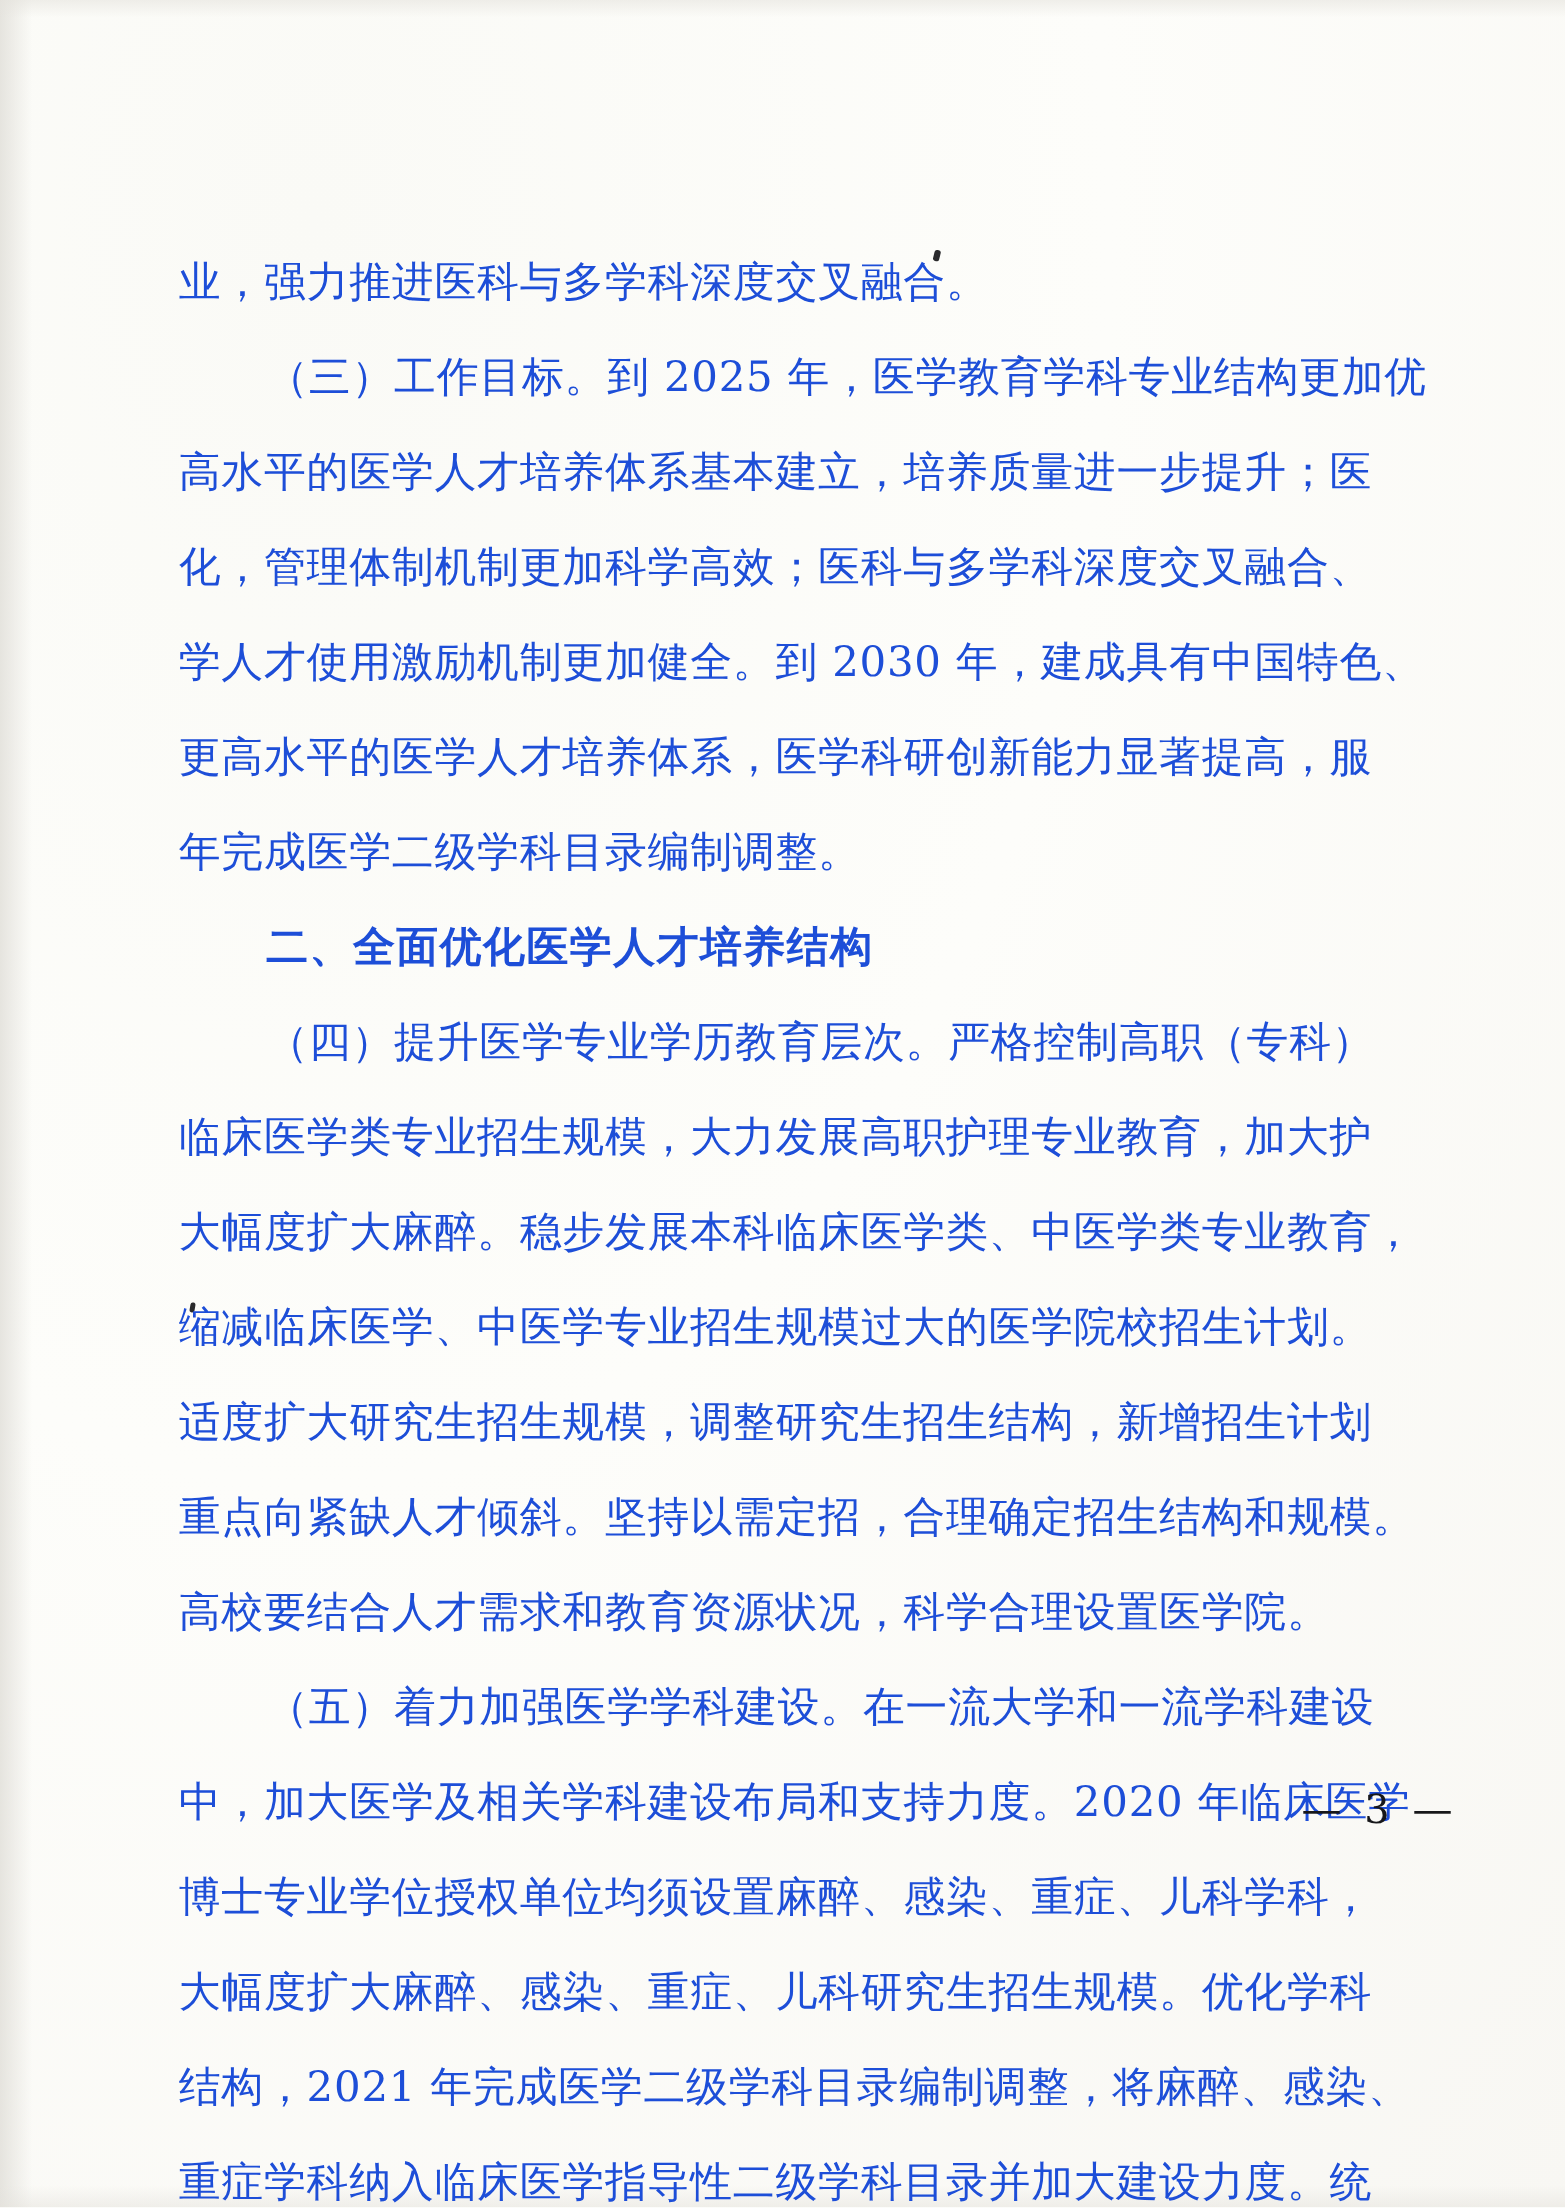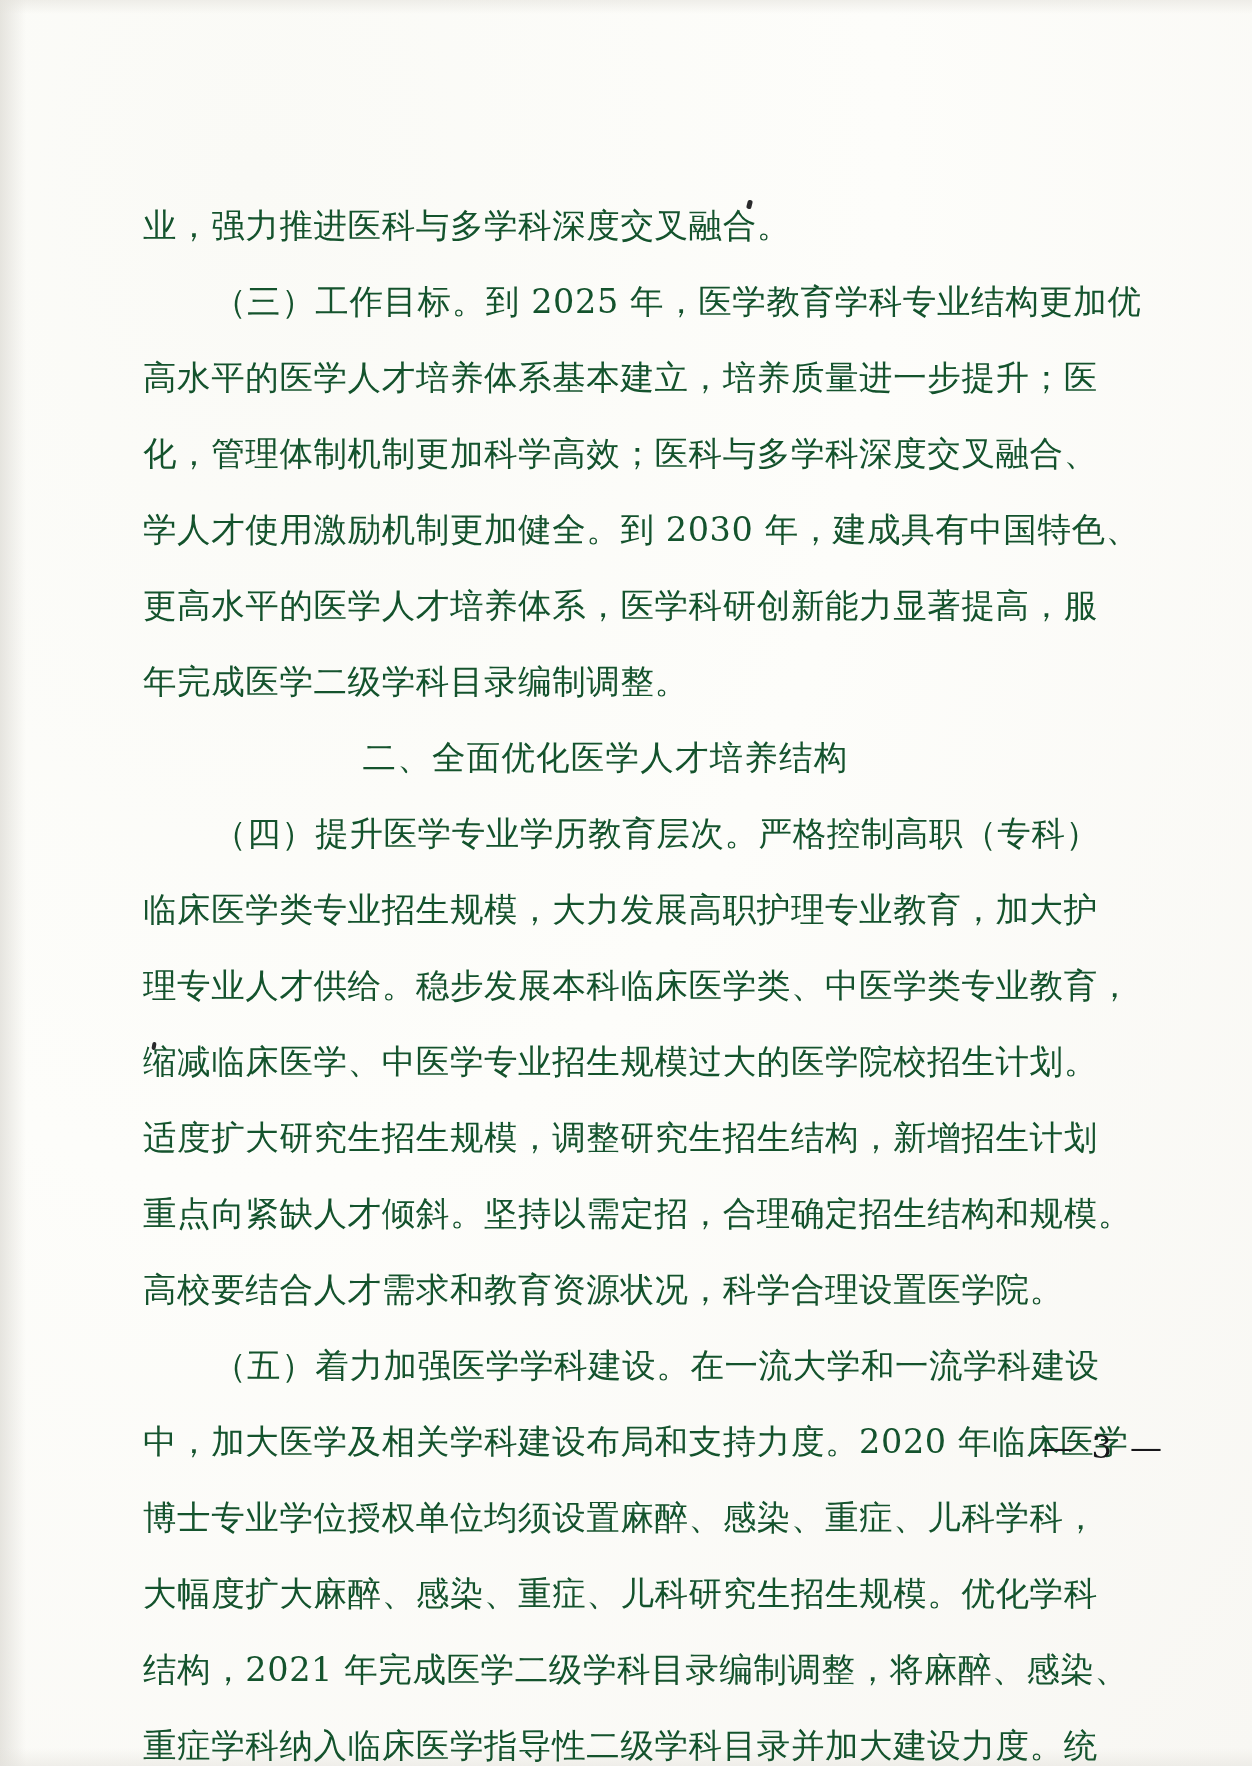--- a/index.html
+++ b/index.html
@@ -53,33 +53,32 @@
     position: absolute;
     left: 143px;
     top: 188px;
     width: 855px;
   }
 
   .line {
     font-family: "DejaVu Serif", serif;
     font-size: 33.5px;
     line-height: 76px;
-    color: #14532d;
+    color: #1d4ed8;
     letter-spacing: 0.6px;
     white-space: nowrap;
     -webkit-font-smoothing: none;
   }
   .line.indent {
     text-indent: 70px;
   }
   .line.heading {
-    font-weight: normal;
+    font-weight: bold;
     text-indent: 70px;
     letter-spacing: 1.2px;
-    text-align: center;
   }
 
   
   .speck {
     position: absolute;
     background: #2a2a2c;
     border-radius: 50%;
   }
   .speck-a {
     left: 747px;
@@ -127,21 +126,21 @@
     <div class="line">业，强力推进医科与多学科深度交叉融合。</div>
     <div class="line indent">（三）工作目标。到 2025 年，医学教育学科专业结构更加优</div>
     <div class="line">高水平的医学人才培养体系基本建立，培养质量进一步提升；医</div>
     <div class="line">化，管理体制机制更加科学高效；医科与多学科深度交叉融合、</div>
     <div class="line">学人才使用激励机制更加健全。到 2030 年，建成具有中国特色、</div>
     <div class="line">更高水平的医学人才培养体系，医学科研创新能力显著提高，服</div>
     <div class="line">年完成医学二级学科目录编制调整。</div>
     <div class="line heading">二、全面优化医学人才培养结构</div>
     <div class="line indent">（四）提升医学专业学历教育层次。严格控制高职（专科）</div>
     <div class="line">临床医学类专业招生规模，大力发展高职护理专业教育，加大护</div>
-    <div class="line">理专业人才供给。稳步发展本科临床医学类、中医学类专业教育，</div>
+    <div class="line">大幅度扩大麻醉。稳步发展本科临床医学类、中医学类专业教育，</div>
     <div class="line">缩减临床医学、中医学专业招生规模过大的医学院校招生计划。</div>
     <div class="line">适度扩大研究生招生规模，调整研究生招生结构，新增招生计划</div>
     <div class="line">重点向紧缺人才倾斜。坚持以需定招，合理确定招生结构和规模。</div>
     <div class="line">高校要结合人才需求和教育资源状况，科学合理设置医学院。</div>
     <div class="line indent">（五）着力加强医学学科建设。在一流大学和一流学科建设</div>
     <div class="line">中，加大医学及相关学科建设布局和支持力度。2020 年临床医学</div>
     <div class="line">博士专业学位授权单位均须设置麻醉、感染、重症、儿科学科，</div>
     <div class="line">大幅度扩大麻醉、感染、重症、儿科研究生招生规模。优化学科</div>
     <div class="line">结构，2021 年完成医学二级学科目录编制调整，将麻醉、感染、</div>
     <div class="line">重症学科纳入临床医学指导性二级学科目录并加大建设力度。统</div>

